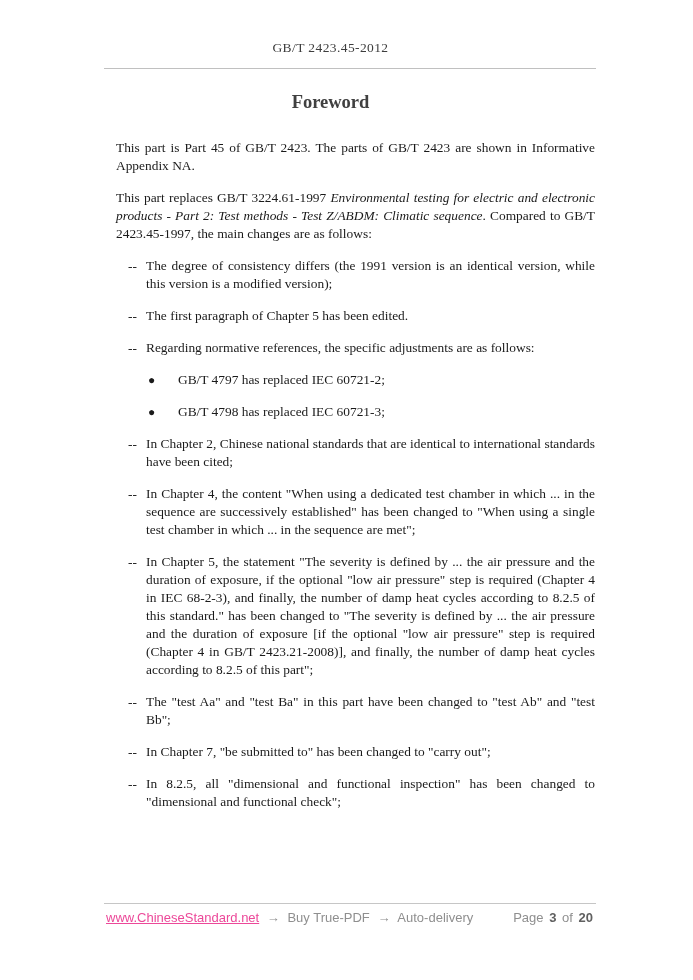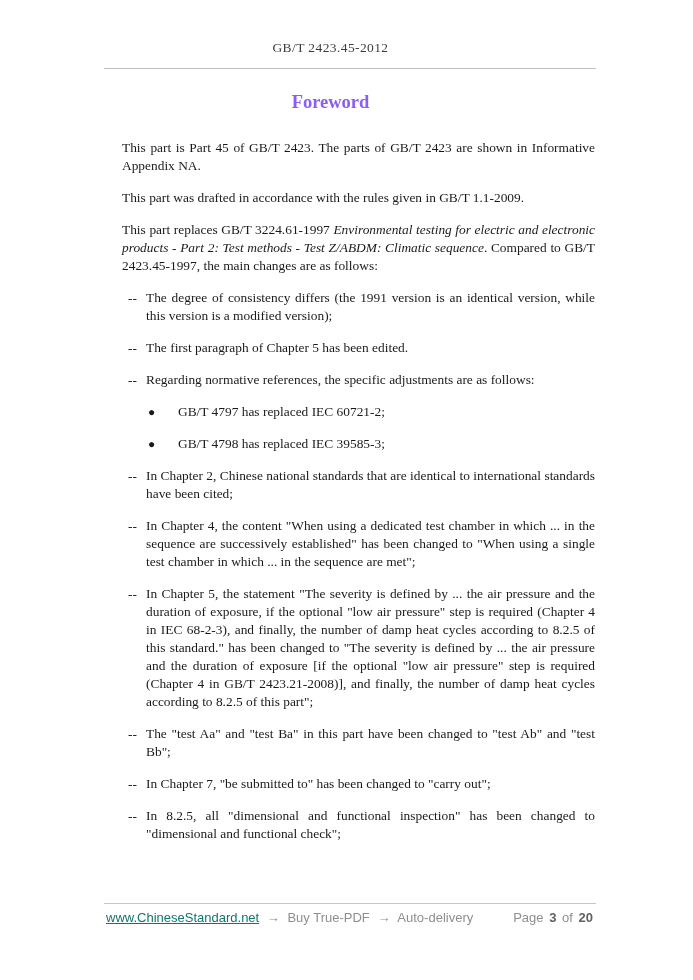--- a/index.html
+++ b/index.html
@@ -28,33 +28,33 @@
     height: 0;
   }
   .header-rule { top: 68px; }
   .footer-rule { top: 903px; border-top-color: #c6c6c6; }
   .page-title {
     position: absolute;
     top: 92px; left: 0; right: 0;
     text-align: center;
     font-size: 18.5px;
     font-weight: bold;
-    color: #8b5cf6;
+    color: #404040;
   }
   .body-content {
     position: absolute;
     top: 139px;
     left: 106px;
     width: 489px;
     font-size: 13.4px;
     line-height: 18px;
   }
   .para {
     text-align: justify;
-    margin: 0 0 14px 16px;
+    margin: 0 0 14px 10px;
   }
   .para .italic { font-style: italic; }
   .change-item {
     display: flex;
     padding-left: 22px;
     margin-bottom: 14px;
   }
   .change-item .marker {
     flex: none;
     width: 18px;
@@ -85,21 +85,21 @@
     width: 489px;
     display: flex;
     justify-content: space-between;
     align-items: baseline;
     font-family: "Liberation Sans", sans-serif;
     font-size: 13px;
     color: #8f8f8f;
   }
   .footer-left { white-space: nowrap; }
   .site-link {
-    color: #0f766e;
+    color: #ec4899;
     text-decoration: underline;
     cursor: pointer;
   }
   .arrow { padding: 0 4px; }
   .page-indicator { white-space: nowrap; }
   .page-num {
     font-weight: bold;
     color: #606060;
     padding: 0 2px;
   }
@@ -110,21 +110,20 @@
 <div class="page">
 
   <div class="doc-header">GB/T 2423.45-2012</div>
   <div class="rule header-rule"></div>
 
   <div class="page-title">Foreword</div>
 
   <div class="body-content">
 
     <p class="para">This part is Part 45 of GB/T 2423. The parts of GB/T 2423 are shown in Informative Appendix NA.</p>
-    <p class="para">This part was drafted in accordance with the rules given in GB/T 1.1-2009.</p>
 
     <p class="para"><span>This part replaces GB/T 3224.61-1997 </span><span class="italic">Environmental testing for electric and electronic products - Part 2: Test methods - Test Z/ABDM: Climatic sequence</span><span>. Compared to GB/T 2423.45-1997, the main changes are as follows:</span></p>
 
     <div class="change-item">
       <span class="marker">--</span>
       <span class="item-text">The degree of consistency differs (the 1991 version is an identical version, while this version is a modified version);</span>
     </div>
     <div class="change-item">
       <span class="marker">--</span>
       <span class="item-text">The first paragraph of Chapter 5 has been edited.</span>
@@ -133,21 +132,21 @@
       <span class="marker">--</span>
       <span class="item-text">Regarding normative references, the specific adjustments are as follows:</span>
     </div>
 
     <div class="bullet-item">
       <span class="marker">●</span>
       <span class="item-text">GB/T 4797 has replaced IEC 60721-2;</span>
     </div>
     <div class="bullet-item">
       <span class="marker">●</span>
-      <span class="item-text">GB/T 4798 has replaced IEC 39585-3;</span>
+      <span class="item-text">GB/T 4798 has replaced IEC 60721-3;</span>
     </div>
 
     <div class="change-item">
       <span class="marker">--</span>
       <span class="item-text">In Chapter 2, Chinese national standards that are identical to international standards have been cited;</span>
     </div>
     <div class="change-item">
       <span class="marker">--</span>
       <span class="item-text">In Chapter 4, the content "When using a dedicated test chamber in which ... in the sequence are successively established" has been changed to "When using a single test chamber in which ... in the sequence are met";</span>
     </div>

